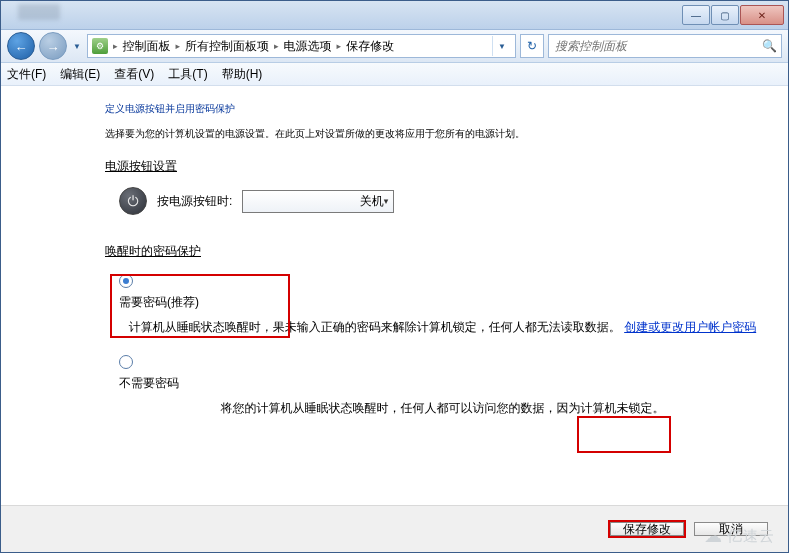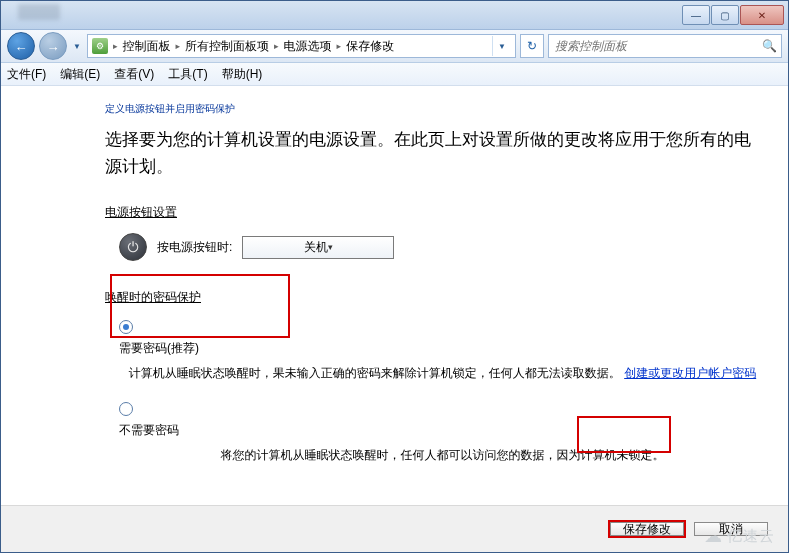--- a/index.html
+++ b/index.html
@@ -18,25 +18,25 @@
   .addr-seg { color: #000; white-space: nowrap; }
   .addr-dd { width: 18px; height: 20px; border-left: 1px solid #cfe0f2; display:flex;align-items:center;justify-content:center;color:#2a5d94;font-size:8px; margin-left:auto; }
   .refresh { width: 22px; height: 22px; border: 1px solid #9db8d9; background: #fff; display: flex; align-items: center; justify-content: center; color: #1e5fa6; font-size: 12px; }
   .searchbar { width: 224px; height: 22px; border: 1px solid #9db8d9; background: #fff; display: flex; align-items: center; padding: 0 4px; }
   .searchbar input { border: none; outline: none; flex: 1; font-size: 12px; color: #888; font-style: italic; background: transparent; }
   .search-icon { color: #1e5fa6; font-size: 12px; }
   .menubar { height: 22px; background: linear-gradient(#f7fafd,#e9f1fb); border-bottom: 1px solid #d2deed; display: flex; align-items: center; padding: 0 6px; gap: 14px; }
   .menubar span { color: #000; cursor: default; }
   .content { flex: 1; padding: 16px 28px 0 104px; overflow: hidden; }
   .page-title { color: #003399; font-size: 10px; margin-bottom: 10px; }
-  .page-desc { color: #000; font-size: 17px; margin-bottom: 24px; line-height: 1.6; }
+  .page-desc { color: #000; font-size: 10px; margin-bottom: 16px; line-height: 1.6; }
   .section-title { color: #000; font-size: 12px; margin-bottom: 12px; text-decoration: underline; }
   .power-row { display: flex; align-items: center; gap: 10px; margin-left: 14px; margin-bottom: 28px; }
   .power-icon { width: 26px; height: 26px; border-radius: 50%; background: radial-gradient(circle at 35% 30%, #6a6e76, #2c3038); display: flex; align-items: center; justify-content: center; color: #e8e8e8; font-size: 14px; border:1px solid #444; }
-  .dropdown { width: 140px; height: 21px; border: 1px solid #7a7a7a; background: linear-gradient(#fff,#eef2f7); display: flex; align-items: center; padding: 0 5px; justify-content: center; font-size:12px; }
+  .dropdown { width: 140px; height: 21px; border: 1px solid #7a7a7a; background: linear-gradient(#fff,#eef2f7); display: flex; align-items: center; padding: 0 5px; justify-content: flex-end; font-size:12px; }
   .dropdown .dd-arrow { font-size: 9px; color: #333; }
   .radio-row { display: flex; align-items: flex-start; gap: 6px; margin-left: 14px; margin-bottom: 6px; flex-direction: column; }
   .radio { width: 12px; height: 12px; border: 1px solid #5a7da8; border-radius: 50%; display: inline-flex; align-items: center; justify-content: center; margin-top: 2px; background:#fff; flex-shrink:0; }
   .radio.checked::after { content: ''; width: 6px; height: 6px; background: #3b7dd1; border-radius: 50%; }
   .radio-label { color: #000; }
   .radio-desc { color: #000; margin-left: 20px; margin-bottom: 16px; line-height: 1.7; text-align: center; }
   .link { color: #0033cc; text-decoration: underline; cursor: pointer; }
   .redbox { border: 2px solid #d40000; position: absolute; pointer-events: none; }
   .footer { height: 46px; border-top: 1px solid #d9d9d9; background: #f0f0f0; display: flex; align-items: center; justify-content: flex-end; padding: 0 20px; gap: 10px; }
   .btn { min-width: 74px; height: 14px; border: 1px solid #8a8a8a; background: linear-gradient(#fdfdfd,#e7e7e7); display: flex; align-items: center; justify-content: center; font-size: 12px; padding: 0 10px; box-sizing: border-box; }

